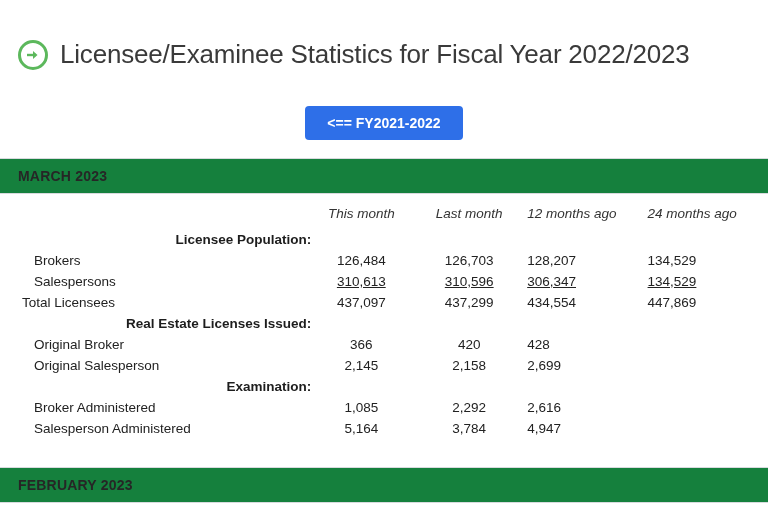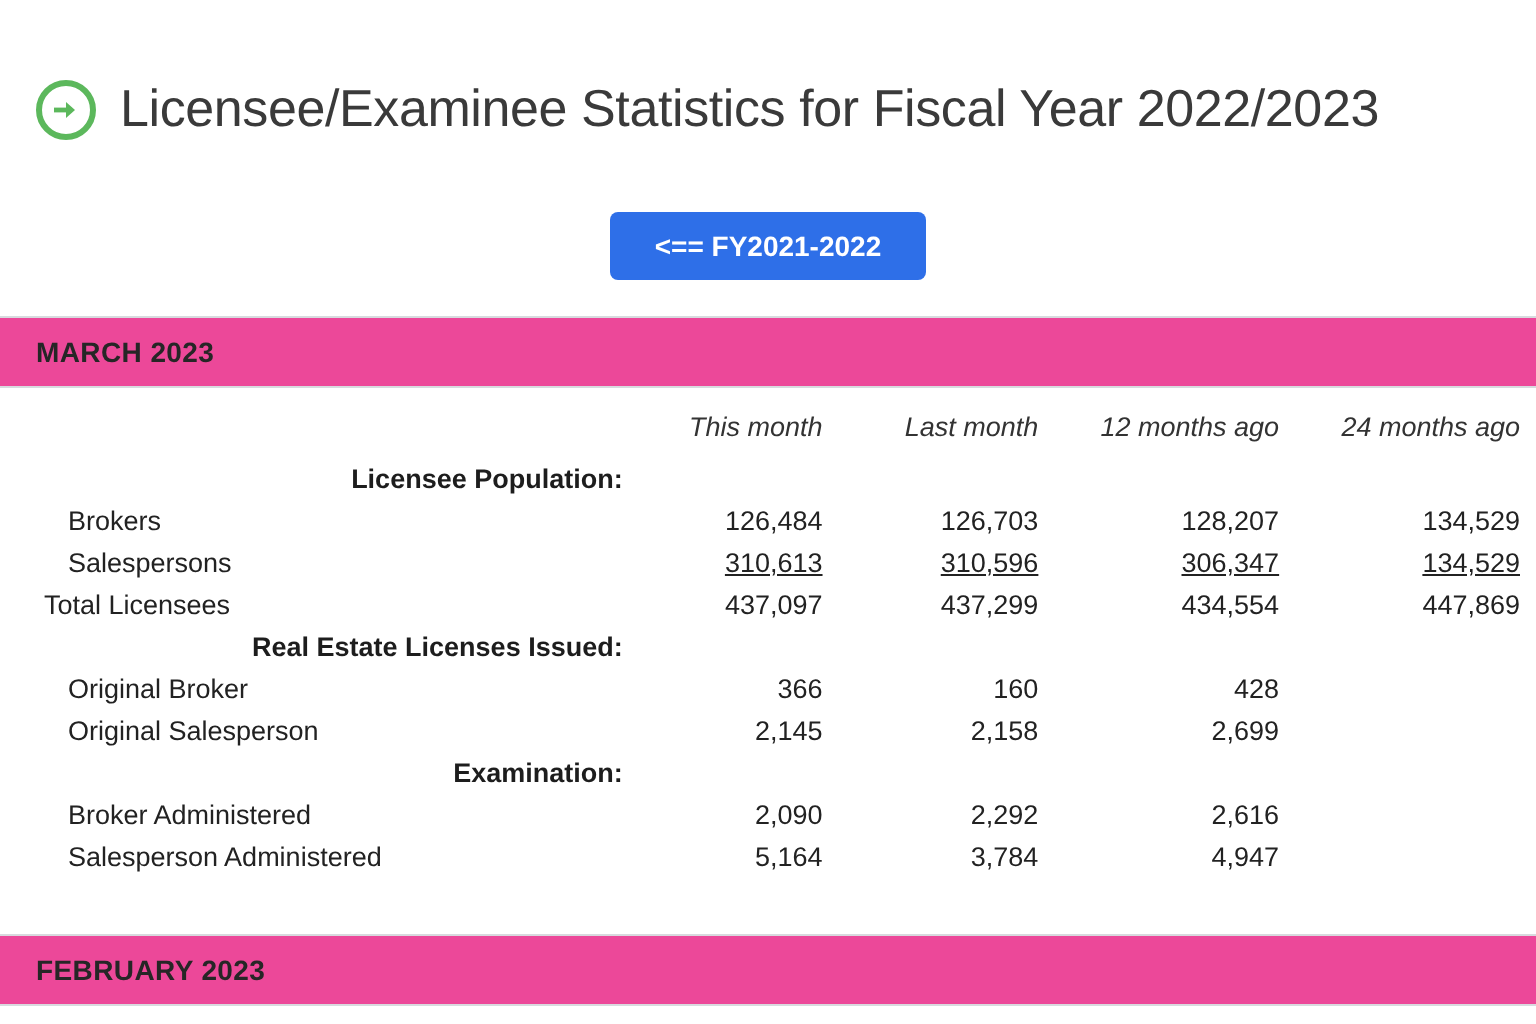--- a/index.html
+++ b/index.html
@@ -58,21 +58,21 @@
     font-size: 14px;
     font-weight: bold;
     border: none;
     border-radius: 4px;
     padding: 9px 22px;
     cursor: pointer;
     font-family: "Liberation Sans", sans-serif;
   }
   
   .section-band {
-    background: #ec4899;
+    background: #15803d;
     border-top: 1px solid #d8dade;
     border-bottom: 1px solid #d8dade;
     padding: 9px 0 9px 18px;
     margin-top: 18px;
     font-size: 14px;
     font-weight: bold;
     color: #262626;
     letter-spacing: 0.2px;
   }
   
@@ -80,22 +80,22 @@
     width: 100%;
     border-collapse: collapse;
     font-size: 13.5px;
     table-layout: fixed;
   }
   table.stats td, table.stats th {
     padding: 3px 0;
     vertical-align: bottom;
   }
   .col-label { width: 300px; padding-left: 18px !important; text-align: right; }
-  .col-num   { width: 104px; text-align: right; padding-right: 8px !important; }
-  .col-num-wide { width: 116px; text-align: right; padding-right: 8px !important; }
+  .col-num   { width: 104px; text-align: center; padding-right: 8px !important; }
+  .col-num-wide { width: 116px; text-align: left; padding-right: 8px !important; }
 
   .colhead {
     font-style: italic;
     font-weight: normal;
     color: #333333;
     font-size: 13.5px;
     padding-top: 12px !important;
     padding-bottom: 8px !important;
   }
   .row-group {
@@ -179,42 +179,42 @@
       <tr>
         <td class="row-group col-label">Real Estate Licenses Issued:</td>
         <td></td>
         <td></td>
         <td></td>
         <td></td>
       </tr>
       <tr>
         <td class="row-indent">Original Broker</td>
         <td class="col-num">366</td>
-        <td class="col-num">160</td>
+        <td class="col-num">420</td>
         <td class="col-num-wide">428</td>
         <td class="col-num-wide"></td>
       </tr>
       <tr>
         <td class="row-indent">Original Salesperson</td>
         <td class="col-num">2,145</td>
         <td class="col-num">2,158</td>
         <td class="col-num-wide">2,699</td>
         <td class="col-num-wide"></td>
       </tr>
 
       <tr>
         <td class="row-group col-label">Examination:</td>
         <td></td>
         <td></td>
         <td></td>
         <td></td>
       </tr>
       <tr>
         <td class="row-indent">Broker Administered</td>
-        <td class="col-num">2,090</td>
+        <td class="col-num">1,085</td>
         <td class="col-num">2,292</td>
         <td class="col-num-wide">2,616</td>
         <td class="col-num-wide"></td>
       </tr>
       <tr>
         <td class="row-indent">Salesperson Administered</td>
         <td class="col-num">5,164</td>
         <td class="col-num">3,784</td>
         <td class="col-num-wide">4,947</td>
         <td class="col-num-wide"></td>

